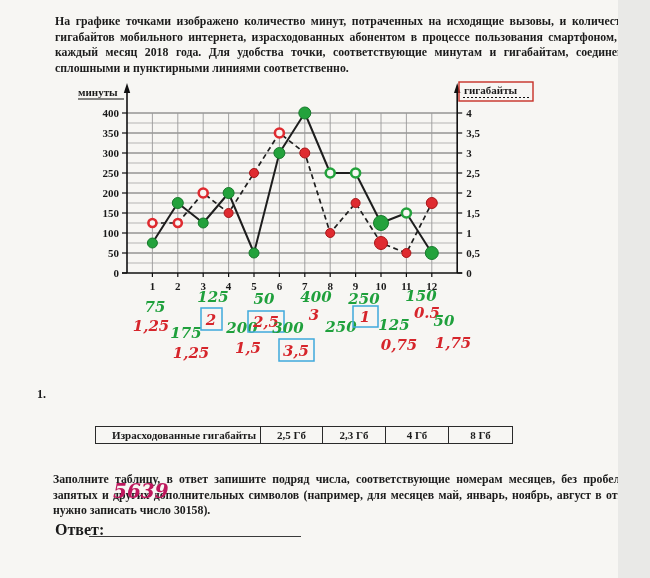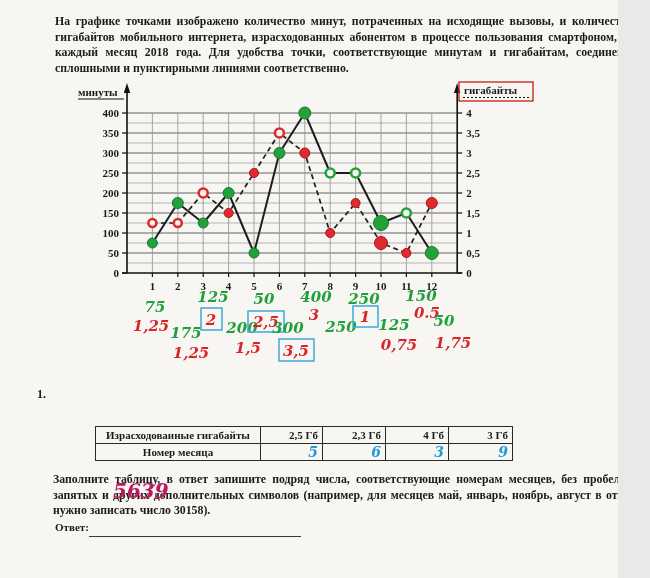--- a/index.html
+++ b/index.html
@@ -21,30 +21,30 @@
   }
   #question{ left:63px; top:387px; width:572px; }
   #fill-instr{ left:53px; top:472px; width:582px; }
   #gb-table{
     position:absolute; left:95px; top:426px;
     border-collapse:collapse; table-layout:fixed;
     font-weight:bold; font-size:11px;
   }
   #gb-table td, #gb-table th{
     border:1.2px solid #2a2a2a; height:16px; padding:0 4px;
-    text-align:right; font-weight:bold; white-space:nowrap; position:relative;
-  }
-  #gb-table .rowhead{ text-align:center; }
+    text-align:center; font-weight:bold; white-space:nowrap; position:relative;
+  }
+  #gb-table .rowhead{ text-align:right; }
   .hand-blue{
     font-family:"DejaVu Serif",serif; font-style:italic; font-weight:bold;
     color:#1f9cd6; font-size:14px; line-height:13px;
   }
   #answer-label{
     position:absolute; left:55px; top:521px;
-    font-weight:bold; font-size:11px;
+    font-weight:bold; font-size:16px;
   }
   #answer-value{
     position:absolute; left:113px; top:479px;
     font-family:"DejaVu Serif",serif; font-style:italic; font-weight:bold;
     color:#be185d; font-size:20px;
   }
   #answer-line{
     position:absolute; left:89px; top:536px; width:212px; height:0;
     border-bottom:1.3px solid #3a3a3a;
   }
@@ -222,28 +222,21 @@
         <col style="width:63px">
         <col style="width:63px">
         <col style="width:64px">
     </colgroup>
     <tbody>
         <tr>
       <th class="rowhead">Израсходованные гигабайты</th>
       <th>2,5 Гб</th>
       <th>2,3 Гб</th>
       <th>4 Гб</th>
-      <th>3 Гб</th>
-    </tr>
-    <tr>
-      <td class="rowhead">Номер месяца</td>
-      <td class="hand-blue">5</td>
-      <td class="hand-blue">6</td>
-      <td class="hand-blue">3</td>
-      <td class="hand-blue">9</td>
+      <th>8 Гб</th>
     </tr>
   </tbody>
     </table>
 
   <div id="fill-instr" class="para">Заполните таблицу, в ответ запишите подряд числа, соответствующие номерам месяцев, без пробелов, запятых и других дополнительных символов (например, для месяцев май, январь, ноябрь, август в ответ нужно записать число 30158).</div>
 
   <div id="answer-label">Ответ:</div>
   <div id="answer-value">5639</div>
   <div id="answer-line"></div>
 

